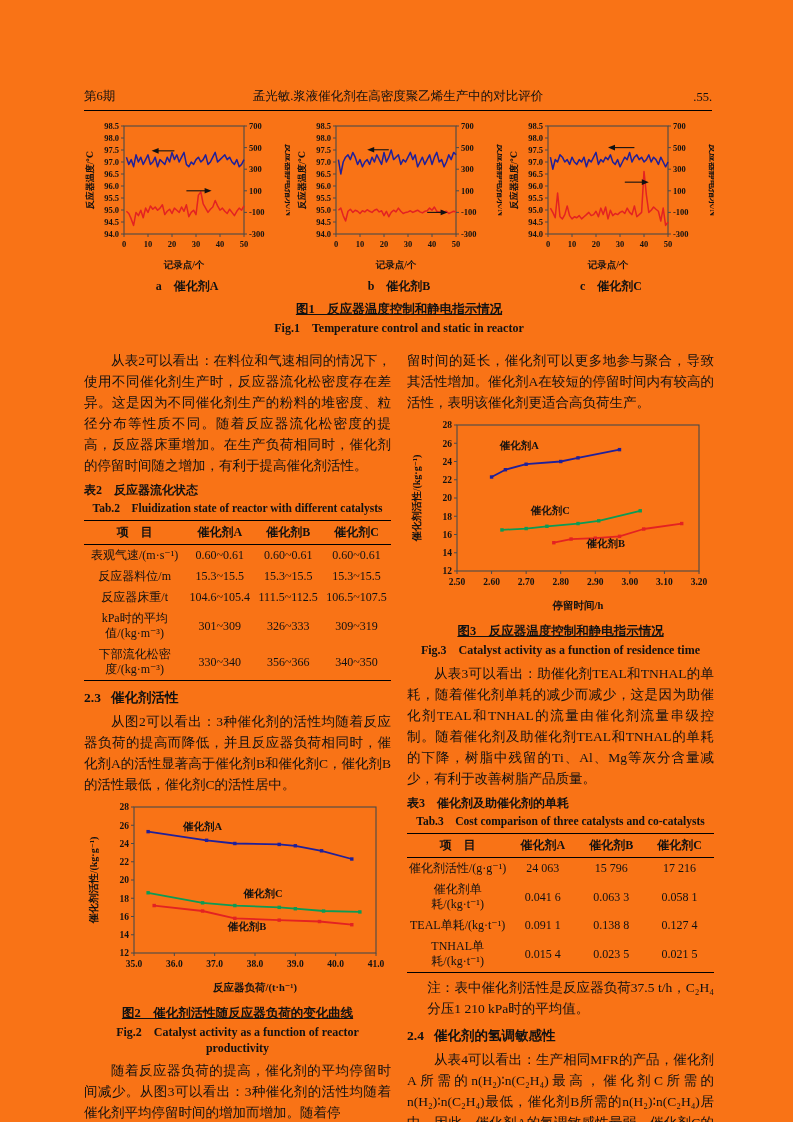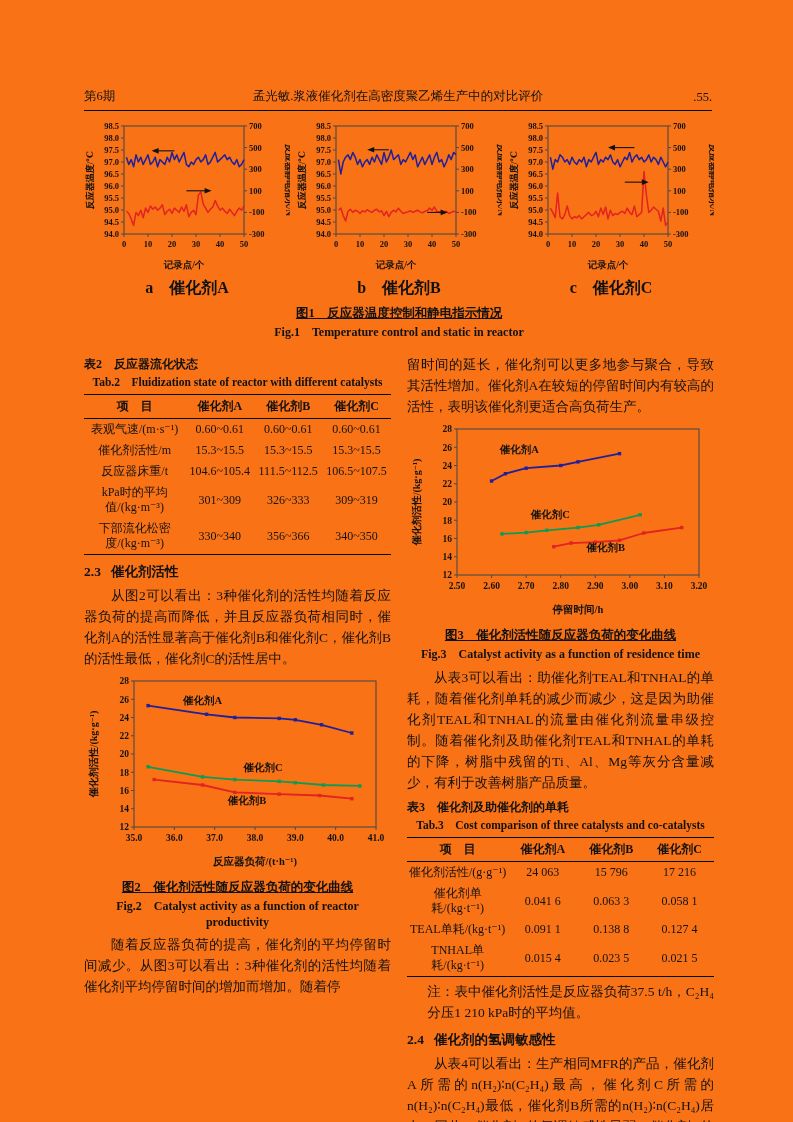--- a/index.html
+++ b/index.html
@@ -6,21 +6,21 @@
   .page{position:relative;width:793px;height:1122px;margin:0 auto;background:#f97316;
         font-family:"Liberation Serif","DejaVu Serif",serif;color:#111;overflow:hidden;}
   .pg-header{position:absolute;top:88px;left:84px;width:628px;display:flex;align-items:flex-end;
              border-bottom:1.5px solid #000;padding-bottom:5px;font-size:12.5px;}
   .hd-issue{width:90px;text-align:left;}
   .hd-title{flex:1;text-align:center;}
   .hd-page{width:90px;text-align:right;}
   .content{position:absolute;top:116px;left:84px;width:630px;}
   .fig1-row{display:flex;justify-content:space-between;margin-top:4px;}
   .f1{margin:0;text-align:center;}
-  .f1 figcaption{font-size:16px;font-weight:bold;margin-top:2px;}
+  .f1 figcaption{font-size:12px;font-weight:bold;margin-top:2px;}
   .figcap-cn{text-align:center;font-size:12.5px;font-weight:bold;margin-top:6px;text-decoration:underline;}
   .figcap-en{text-align:center;font-size:12px;font-weight:bold;margin-top:2px;}
   .columns{display:flex;gap:16px;margin-top:9px;}
   .col{width:307px;}
   .col p{font-size:13.5px;line-height:21px;text-align:justify;margin:4px 0 4px 0;}
   p.indent{text-indent:2em;}
   .tblcap-cn{text-align:left;font-size:12px;font-weight:bold;margin-top:6px;}
   .tblcap-en{text-align:center;font-size:11.5px;font-weight:bold;margin:2px 0 4px 0;}
   table.datatable{width:100%;border-collapse:collapse;font-size:12px;
                   border-top:1.5px solid #000;border-bottom:1.5px solid #000;}
@@ -226,41 +226,42 @@
             </svg></div>
         <figcaption>c　催化剂C</figcaption>
       </figure>
     </div>
     <div class="figcap-cn">图1　反应器温度控制和静电指示情况</div>
     <div class="figcap-en">Fig.1　Temperature control and static in reactor</div>
 
     <div class="columns">
 
       <div class="col">
+        <p class="indent">从表2可以看出：在料位和气速相同的情况下，使用不同催化剂生产时，反应器流化松密度存在差异。这是因为不同催化剂生产的粉料的堆密度、粒径分布等性质不同。随着反应器流化松密度的提高，反应器床重增加。在生产负荷相同时，催化剂的停留时间随之增加，有利于提高催化剂活性。</p>
 
         <div class="tblcap-cn">表2　反应器流化状态</div>
         <div class="tblcap-en">Tab.2　Fluidization state of reactor with different catalysts</div>
         <table class="datatable">
           <thead>
             <tr>
               <th class="c-label">项　目</th>
               <th>催化剂A</th>
               <th>催化剂B</th>
               <th>催化剂C</th>
             </tr>
           </thead>
           <tbody>
             <tr>
               <td class="rowlabel">表观气速/(m·s⁻¹)</td>
               <td>0.60~0.61</td>
               <td>0.60~0.61</td>
               <td>0.60~0.61</td>
             </tr>
             <tr>
-              <td class="rowlabel">催化剂活性/m</td>
+              <td class="rowlabel">反应器料位/m</td>
               <td>15.3~15.5</td>
               <td>15.3~15.5</td>
               <td>15.3~15.5</td>
             </tr>
             <tr>
               <td class="rowlabel">反应器床重/t</td>
               <td>104.6~105.4</td>
               <td>111.5~112.5</td>
               <td>106.5~107.5</td>
             </tr>
@@ -415,21 +416,21 @@
                 <text x="139.3428571428571" y="96.51249999999999" font-size="10.5" text-anchor="middle">催化剂C</text>
                 <polyline points="142.8,125.7 160.1,122.1 184.3,121.2 208.5,119.3 232.7,112.0 270.7,106.6" fill="none" stroke="#e32222" stroke-width="1.8" stroke-linejoin="round"></polyline>
                 <rect x="141.0999999999999" y="124.0125" width="3.4" height="3.4" fill="#e32222"></rect>
                 <rect x="158.3857142857143" y="120.3625" width="3.4" height="3.4" fill="#e32222"></rect>
                 <rect x="182.58571428571423" y="119.45" width="3.4" height="3.4" fill="#e32222"></rect>
                 <rect x="206.7857142857143" y="117.62499999999999" width="3.4" height="3.4" fill="#e32222"></rect>
                 <rect x="230.98571428571424" y="110.32499999999999" width="3.4" height="3.4" fill="#e32222"></rect>
                 <rect x="269.0142857142856" y="104.85000000000001" width="3.4" height="3.4" fill="#e32222"></rect>
                 <text x="194.65714285714287" y="130.275" font-size="10.5" text-anchor="middle">催化剂B</text>
               </svg></div>
-          <figcaption class="figcap-cn">图3　催化剂活性随反应器负荷的变化曲线</figcaption>
+          <figcaption class="figcap-cn">图3　反应器温度控制和静电指示情况</figcaption>
           <figcaption class="figcap-en">Fig.3　Catalyst activity as a function of residence time</figcaption>
         </figure>
 
         <p class="indent">从表3可以看出：助催化剂TEAL和TNHAL的单耗，随着催化剂单耗的减少而减少，这是因为助催化剂TEAL和TNHAL的流量由催化剂流量串级控制。随着催化剂及助催化剂TEAL和TNHAL的单耗的下降，树脂中残留的Ti、Al、Mg等灰分含量减少，有利于改善树脂产品质量。</p>
 
         <div class="tblcap-cn">表3　催化剂及助催化剂的单耗</div>
         <div class="tblcap-en">Tab.3　Cost comparison of three catalysts and co-catalysts</div>
         <table class="datatable">
           <thead>
             <tr>

